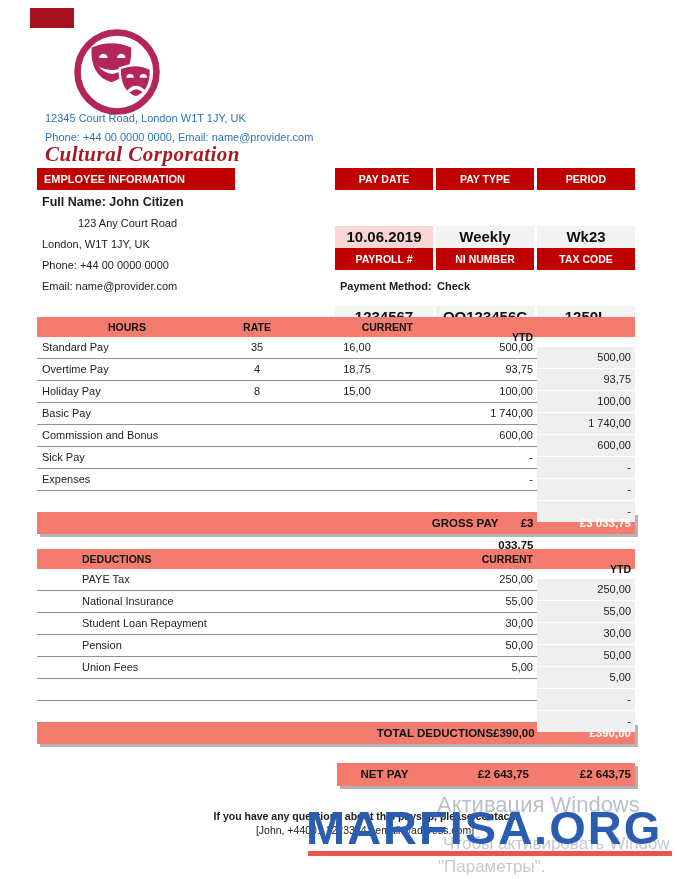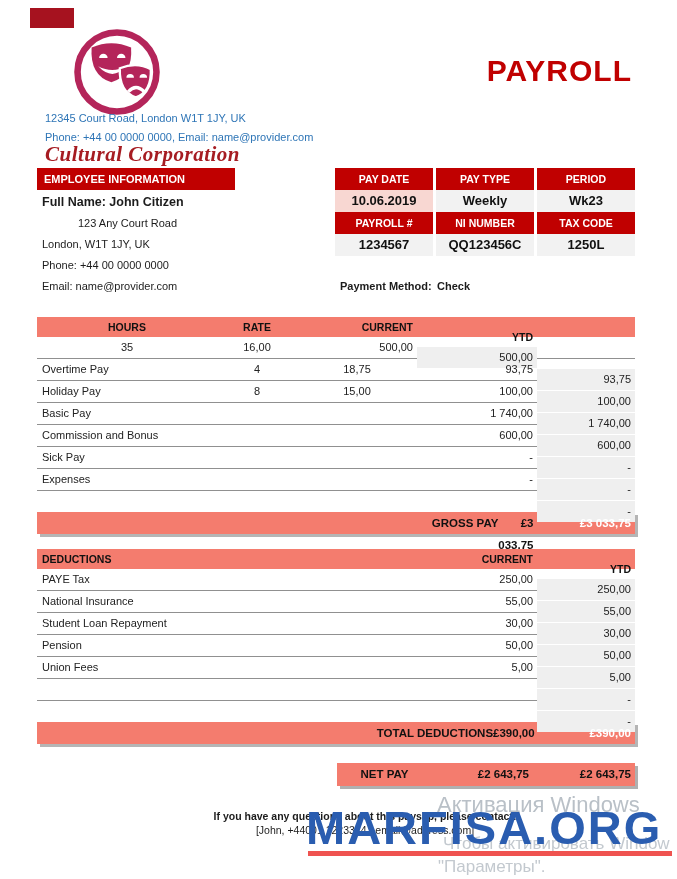--- a/index.html
+++ b/index.html
@@ -20,32 +20,32 @@
   .emp-bar{left:37px;top:168px;width:198px;height:22px;background:#c00000;color:#fff;
            font-size:11px;font-weight:bold;line-height:22px;padding-left:7px;box-sizing:border-box;}
   .emp-line{left:42px;font-size:11px;}
   .emp-name{top:195px;font-size:12.5px;font-weight:bold;}
   .emp-a1{top:217px;margin-left:36px;} .emp-a2{top:238px;} .emp-ph{top:259px;} .emp-em{top:280px;}
 
   
   .igrid{left:335px;top:168px;width:300px;display:grid;grid-template-columns:1fr 1fr 1fr;column-gap:3px;}
   .icell{height:22px;line-height:22px;text-align:center;font-size:10.5px;}
   .ihead{background:#c00000;color:#fff;font-weight:bold;}
-  .ival{background:#f2f2f2;font-weight:bold;font-size:13px;color:#111;}
+  .ival{background:#f2f2f2;font-weight:bold;font-size:15px;color:#111;margin-top:36px;}
   .ival.pink{background:#f8d7d2;}
 
   .pm-label{left:340px;top:280px;font-size:11px;font-weight:bold;}
   .pm-value{left:437px;top:280px;font-size:11px;font-weight:bold;}
 
   
   .tbl{left:37px;width:598px;}
   .earn{top:317px;} .ded{top:549px;}
   .thead{display:grid;background:#f47c6e;font-weight:bold;font-size:10.5px;height:20px;line-height:20px;color:#111;}
   .earn .thead,.earn .t-row{grid-template-columns:180px 80px 120px 120px 1fr;}
-  .ded .thead,.ded .t-row{grid-template-columns:1fr 120px 98px;}
+  .ded .thead,.ded .t-row{grid-template-columns:1fr 120px 98px;padding-left:40px;}
   .t-row{display:grid;height:21px;line-height:21px;font-size:11px;border-bottom:1px solid #909090;color:#222;}
   .t-body .t-row:last-child{border-bottom:none;}
   .c-name{text-align:left;padding-left:5px;}
   .c-hours,.c-rate{text-align:center;}
   .c-cur{text-align:right;padding-right:4px;}
   .c-ytd{text-align:right;padding-right:4px;background:#efefef;margin-top:10px;}
   .thead .c-ytd{background:transparent;}
   .total-row{display:flex;height:22px;line-height:22px;background:#f47c6e;font-weight:bold;
              font-size:11.5px;color:#111;box-shadow:3px 3px 0 #b5b5b5;padding-left:48px;}
   .total-label{width:433px;text-align:right;}
@@ -88,21 +88,20 @@
       <path d="M3,-4 Q21,-11 36,-3 Q37,21 20,27 Q2,21 3,-4 Z" fill="#B4255A" stroke="#fff" stroke-width="2.5"></path>
       <path d="M10,6 a4,4 0 0 1 8,0 Z" fill="#fff"></path>
       <path d="M24,6 a4,4 0 0 1 8,0 Z" fill="#fff"></path>
       <path d="M12,21 Q20,12 29,21" fill="none" stroke="#fff" stroke-width="3.5"></path>
     </svg>
   </div>
 
   <div class="abs addr">12345 Court Road, London W1T 1JY, UK</div>
   <div class="abs contact">Phone: +44 00 0000 0000, Email: name@provider.com</div>
   <div class="abs company">Cultural Corporation</div>
-  <div class="abs payroll-title">PAYROLL</div>
 
   <div class="abs emp-bar">EMPLOYEE INFORMATION</div>
   <div class="abs emp-line emp-name">Full Name: John Citizen</div>
   <div class="abs emp-line emp-a1">123 Any Court Road</div>
   <div class="abs emp-line emp-a2">London, W1T 1JY, UK</div>
   <div class="abs emp-line emp-ph">Phone: +44 00 0000 0000</div>
   <div class="abs emp-line emp-em">Email: name@provider.com</div>
 
   <div class="abs igrid">
     <div class="icell ihead">PAY DATE</div>
@@ -124,20 +123,21 @@
 
   <div class="abs tbl earn">
     <div class="thead">
       <span class="c-hours">HOURS</span>
       <span class="c-rate">RATE</span>
       <span class="c-cur">CURRENT</span>
       <span class="c-ytd">YTD</span>
     </div>
     <div class="t-body">
         <div class="t-row">
+          <span class="c-name">Standard Pay</span>
           <span class="c-hours">35</span>
           <span class="c-rate">16,00</span>
           <span class="c-cur">500,00</span>
           <span class="c-ytd">500,00</span>
         </div>
         <div class="t-row">
           <span class="c-name">Overtime Pay</span>
           <span class="c-hours">4</span>
           <span class="c-rate">18,75</span>
           <span class="c-cur">93,75</span>

